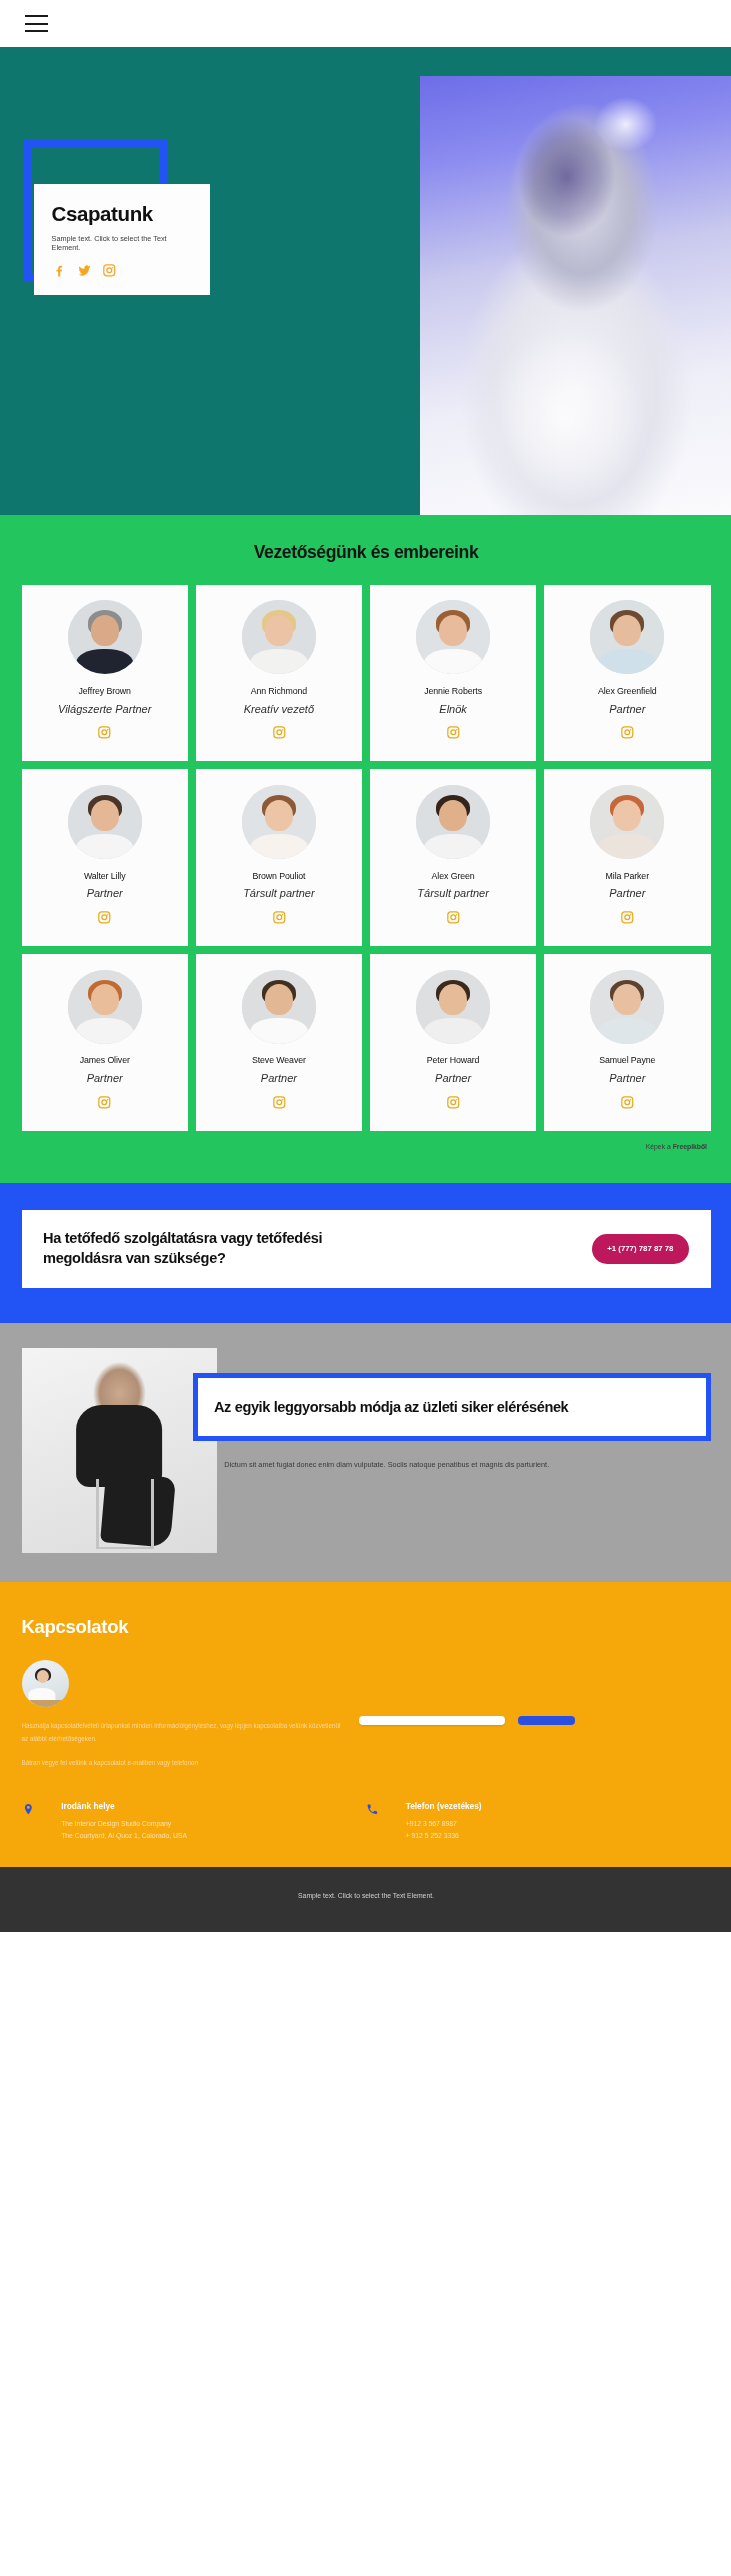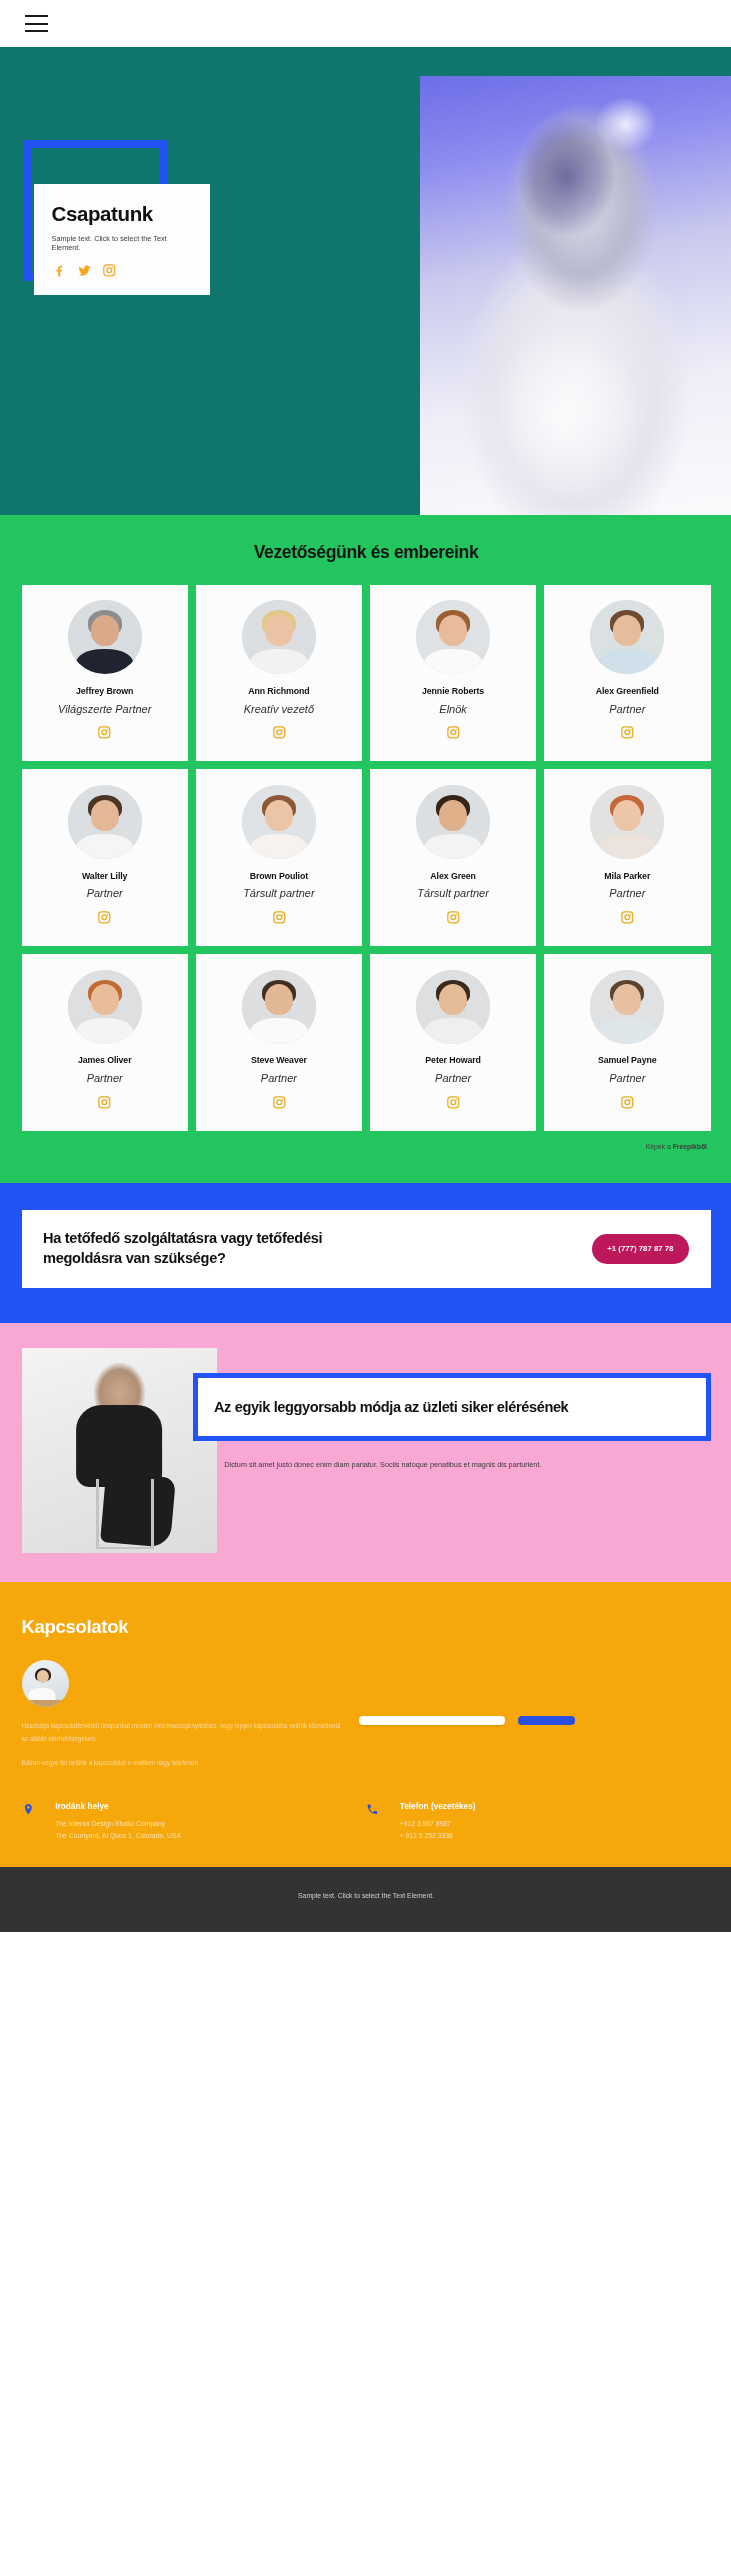--- a/index.html
+++ b/index.html
@@ -115,21 +115,21 @@
     transform: translateX(-50%);
     border-radius: 50% 50% 40% 40%;
   }
   .avatar .body {
     position: absolute; left: 50%; bottom: -6%;
     width: 78%; height: 40%;
     transform: translateX(-50%);
     border-radius: 46% 46% 0 0;
   }
   .member-name {
-    font-size: 8.8px; font-weight: 700; color: #111111;
+    font-size: 8.8px; font-weight: 400; color: #111111;
     margin-bottom: 6.8px; letter-spacing: -0.1px;
   }
   .member-role {
     font-size: 11px; font-style: italic; color: #2e2e2e;
     margin-bottom: 10.7px;
   }
   .member-ig svg { width: 14.6px; height: 14.6px; fill: #e8ab17; }
   .credit {
     text-align: right;
     padding: 11.7px 25px 0 0;
@@ -164,21 +164,21 @@
     border-radius: 21.5px;
     padding: 10.7px 15.6px;
     font-size: 7.8px;
     font-weight: 700;
     font-family: "Liberation Sans", sans-serif;
     white-space: nowrap;
     cursor: pointer;
   }
 
   
-  .feature { background: #f9a8d4; padding: 25px 0 29px 0; position: relative; }
+  .feature { background: #a3a3a3; padding: 25px 0 29px 0; position: relative; }
   .feature-row { display: flex; padding: 0 21.5px; gap: 0; align-items: flex-start; }
   .feature-photo {
     width: 195px; height: 205px;
     flex: 0 0 195px;
     background:
       radial-gradient(ellipse 33px 39px at 50% 22%, #caa98e 0%, #b08f76 60%, rgba(170,140,115,0) 80%),
       linear-gradient(160deg, #f4f4f4 0%, #e9e9e9 42%, #dcdcdc 100%);
     position: relative; overflow: hidden;
   }
   .feature-photo .torso {
@@ -252,21 +252,21 @@
     box-shadow: 0 1px 2px rgba(0,0,0,.12);
     width: 146px; display: inline-block; vertical-align: middle;
     border: none; outline: none;
   }
   .send-btn {
     background: #2b4fe0; height: 8.8px; width: 57px; border-radius: 3.9px;
     border: none; display: inline-block; vertical-align: middle;
     margin-left: 8.8px; cursor: pointer; font-size: 0;
   }
   .contact-info { display: flex; gap: 0; margin-top: 19.5px; }
-  .info-col { flex: 1; display: flex; gap: 21px; align-items: flex-start; }
+  .info-col { flex: 1; display: flex; gap: 27px; align-items: flex-start; }
   .info-col svg { width: 12.7px; height: 14.6px; fill: #2b4fe0; flex: 0 0 12.7px; margin-top: 1px; }
   .info-title { color: #ffffff; font-size: 8.3px; font-weight: 700; margin-bottom: 6.8px; }
   .info-line { color: #fde1ae; font-size: 6.8px; line-height: 1.75; }
 
   
   .footer {
     background: #333333;
     padding: 25px 0 33px 0;
     text-align: center;
   }
@@ -426,21 +426,21 @@
     <div class="feature-photo">
       <div class="torso"></div>
       <div class="legs"></div>
       <div class="stool"></div>
     </div>
     <div class="feature-right">
       <div class="feature-frame">
         <div class="feature-title">Az egyik leggyorsabb módja az üzleti siker elérésének</div>
       </div>
       <div class="feature-body">
-        <p class="feature-p">Dictum sit amet justo donec enim diam pariatur. Sociis natoque penatibus et magnis dis parturient.</p>
+        <p class="feature-p">Dictum sit amet fugiat donec enim diam vulputate. Sociis natoque penatibus et magnis dis parturient.</p>
       </div>
     </div>
   </div>
 </section>
 
 <section class="contacts">
   <h2>Kapcsolatok</h2>
   <div class="contacts-top">
     <div class="contacts-left">
       <div class="contact-avatar">

